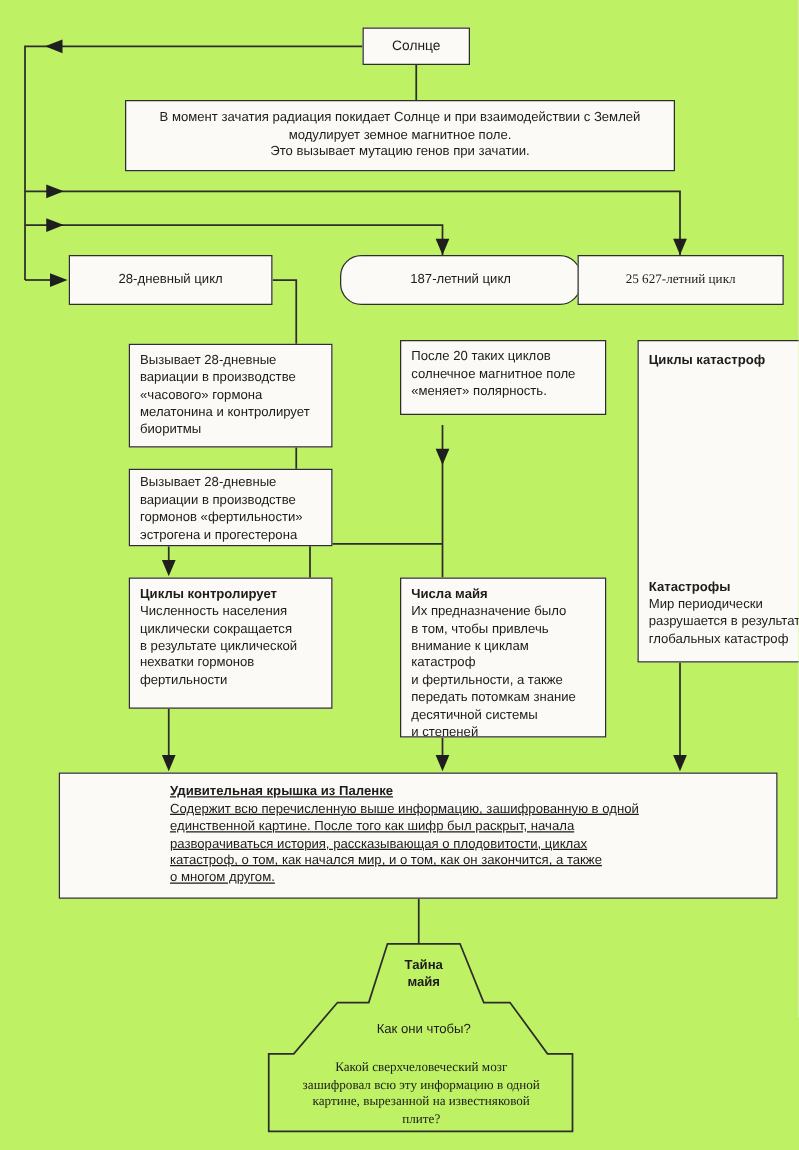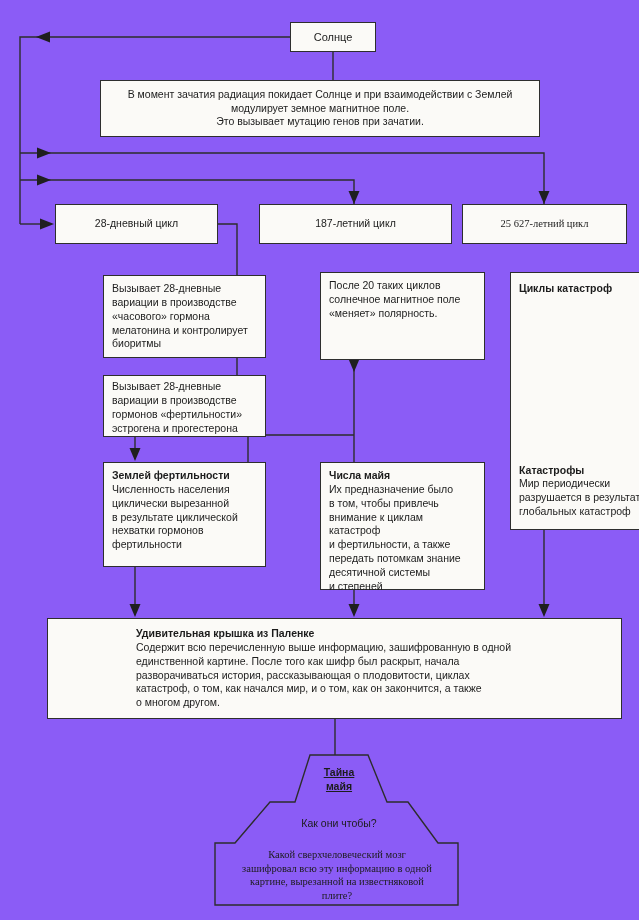--- a/index.html
+++ b/index.html
@@ -1,18 +1,18 @@
 <!DOCTYPE html>
 <html><head>
 <meta charset="utf-8">
 <style>
   html,body{margin:0;padding:0;background:#efefec;}
   #canvas{
     position:relative;width:639px;height:920px;margin:0 auto;
-    background:#8b5cf6;font-family:"Liberation Sans","DejaVu Sans",sans-serif;
+    background:#bef264;font-family:"Liberation Sans","DejaVu Sans",sans-serif;
     color:#1c1c1c;overflow:hidden;
   }
   #wires{position:absolute;left:0;top:0;width:639px;height:920px;}
   #wires path{stroke:#2d2d2d;stroke-width:1.4;fill:none;}
   #wires polygon.arrow{fill:#1f1f1f;stroke:none;}
   #wires polygon.outline{fill:none;stroke:#2d2d2d;stroke-width:1.4;}
   .node{
     position:absolute;box-sizing:border-box;border:1.5px solid #2e2e2e;
     background:#fbfaf7;font-size:10.5px;line-height:1.32;
   }
@@ -109,50 +109,50 @@
 
   <div class="node center" style="left:100px;top:80px;width:440px;height:57px;justify-content:center;">
     <span class="pre">В момент зачатия радиация покидает Солнце и при взаимодействии с Землей
 модулирует земное магнитное поле.
 Это вызывает мутацию генов при зачатии.</span>
   </div>
 
   <div class="node center" style="left:55px;top:204px;width:163px;height:40px;">
     <span>28-дневный цикл</span>
   </div>
-  <div class="node center" style="left:259px;top:204px;width:193px;height:40px;">
+  <div class="node center" style="left:272px;top:204px;width:193px;height:40px;border-radius:17px;">
     <span>187-летний цикл</span>
   </div>
   <div class="node center" style="left:462px;top:204px;width:165px;height:40px;font-family:Liberation Serif, serif;">
     <span>25 627-летний цикл</span>
   </div>
 
   <div class="node pad" style="left:55px;top:275px;width:163px;height:83px;">
     <span class="pre">Вызывает 28-дневные
 вариации в производстве
 «часового» гормона
 мелатонина и контролирует
 биоритмы</span>
   </div>
   <div class="node pad" style="left:55px;top:375px;width:163px;height:62px;padding-top:4px;">
     <span class="pre">Вызывает 28-дневные
 вариации в производстве
 гормонов «фертильности»
 эстрогена и прогестерона</span>
   </div>
   <div class="node pad" style="left:55px;top:462px;width:163px;height:105px;">
-    <div class="title">Землей фертильности</div>
+    <div class="title">Циклы контролирует</div>
     <div class="pre">Численность населения
-циклически вырезанной
+циклически сокращается
 в результате циклической
 нехватки гормонов
 фертильности</div>
   </div>
 
-  <div class="node pad" style="left:272px;top:272px;width:165px;height:88px;">
+  <div class="node pad" style="left:272px;top:272px;width:165px;height:60px;">
     <span class="pre">После 20 таких циклов
 солнечное магнитное поле
 «меняет» полярность.</span>
   </div>
   <div class="node pad col" style="left:462px;top:272px;width:165px;height:258px;padding-top:9px;padding-bottom:10px;">
     <div class="title">Циклы катастроф</div>
     <div class="mt-auto">
       <div class="title">Катастрофы</div>
       <div class="pre">Мир периодически
 разрушается в результате
@@ -164,30 +164,30 @@
     <div class="title">Числа майя</div>
     <div class="pre">Их предназначение было
 в том, чтобы привлечь
 внимание к циклам катастроф
 и фертильности, а также
 передать потомкам знание
 десятичной системы
 и степеней</div>
   </div>
 
-  <div class="node" style="left:47px;top:618px;width:575px;height:101px;padding:8px 26px 6px 88px;">
+  <div class="node" style="left:47px;top:618px;width:575px;height:101px;padding:8px 26px 6px 88px;text-decoration:underline;">
     <div class="title">Удивительная крышка из Паленке</div>
     <div class="pre">Содержит всю перечисленную выше информацию, зашифрованную в одной
 единственной картине. После того как шифр был раскрыт, начала
 разворачиваться история, рассказывающая о плодовитости, циклах
 катастроф, о том, как начался мир, и о том, как он закончится, а также
 о многом другом.</div>
   </div>
 
-  <div class="ptext title pre" style="left:289px;top:766px;width:100px;text-decoration:underline;">Тайна
+  <div class="ptext title pre" style="left:289px;top:766px;width:100px;">Тайна
 майя</div>
   <div class="ptext" style="left:259px;top:817px;width:160px;">Как они чтобы?</div>
   <div class="ptext pre" style="left:221px;top:848px;width:232px;font-family:Liberation Serif, serif;">Какой сверхчеловеческий мозг
 зашифровал всю эту информацию в одной
 картине, вырезанной на известняковой
 плите?</div>
 
 </div>
 
 </body></html>

